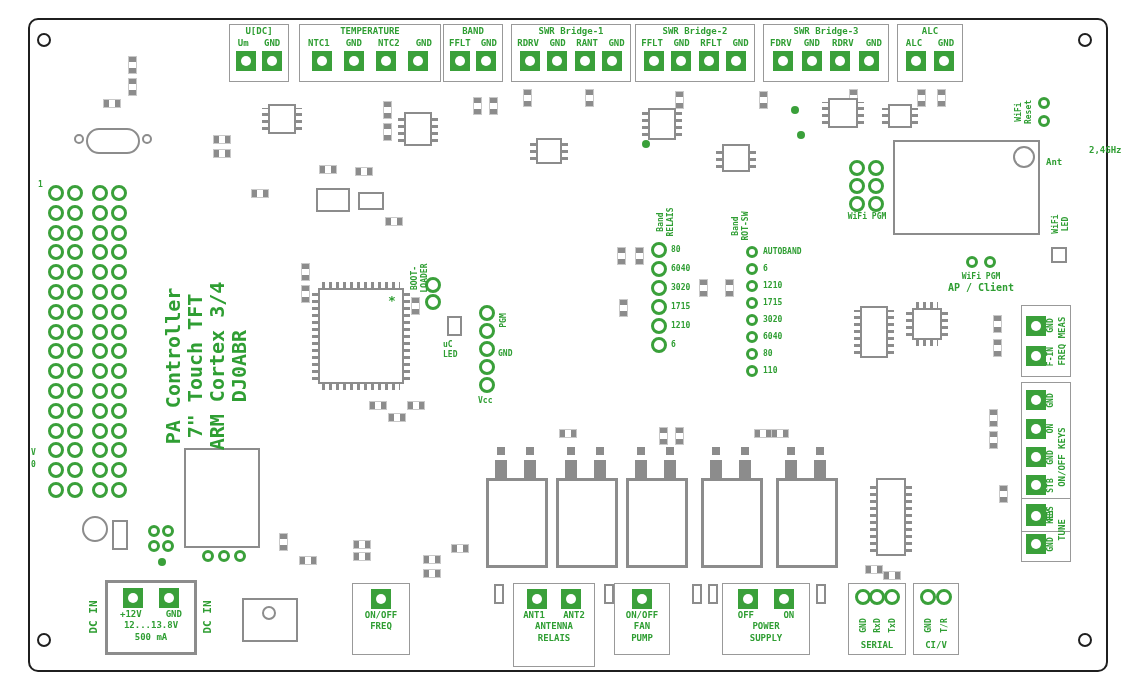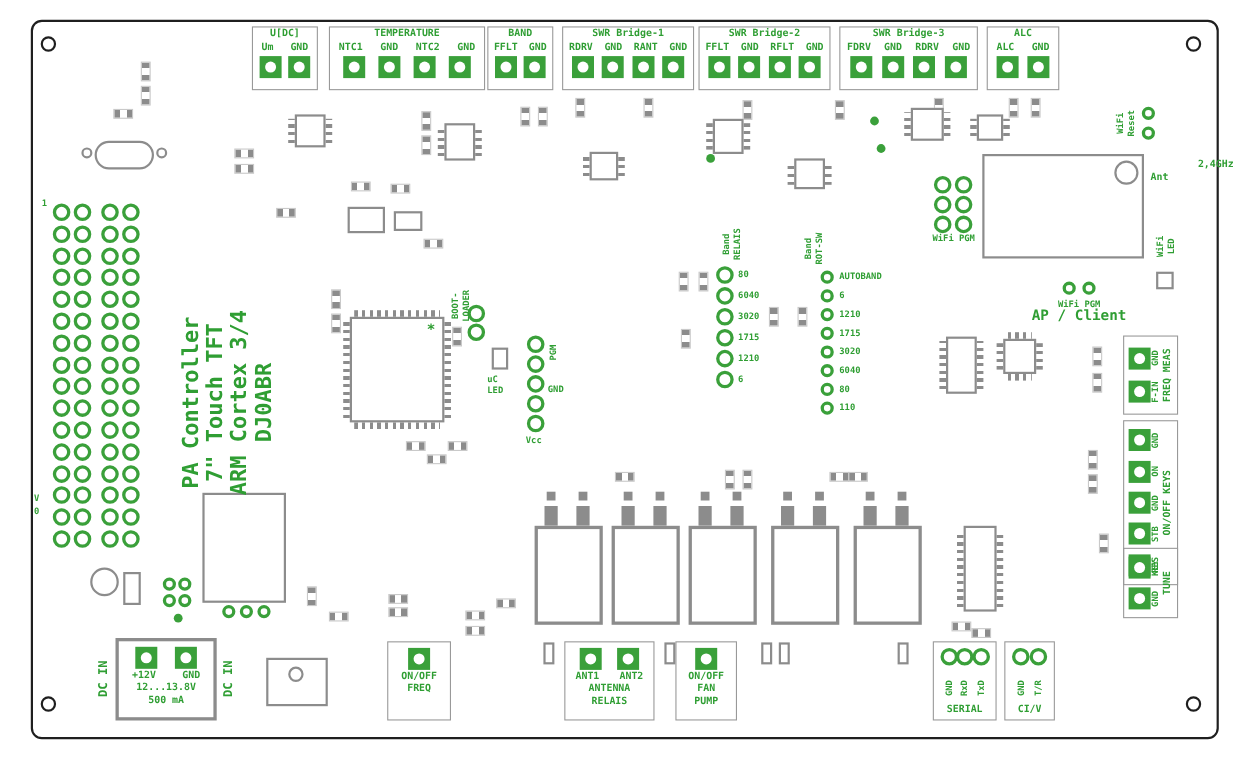--- a/index.html
+++ b/index.html
@@ -309,41 +309,53 @@
     </div>
     <div class="blk" style="left: 352px; top: 583px; width: 58px; height: 72px;">
       <div class="termrow" style="margin-top: 5px;">
         <div class="term"></div>
       </div>
       <div class="g pinrow">
         <span>ON/OFF</span>
       </div>
       <div class="g grp">FREQ</div>
     </div>
-    <div class="blk" style="left: 513px; top: 583px; width: 82px; height: 72px;">
+    <div class="blk" style="left: 513px; top: 583px; width: 82px; height: 84px;">
       <div class="termrow" style="margin-top: 5px;">
         <div class="term"></div>
         <div class="term"></div>
       </div>
       <div class="g pinrow">
         <span>ANT1</span>
         <span>ANT2</span>
       </div>
       <div class="g grp">ANTENNA</div>
       <div class="g grp">RELAIS</div>
     </div>
     <div class="blk" style="left: 614px; top: 583px; width: 56px; height: 72px;">
       <div class="termrow" style="margin-top: 5px;">
         <div class="term"></div>
       </div>
       <div class="g pinrow">
         <span>ON/OFF</span>
       </div>
       <div class="g grp">FAN</div>
       <div class="g grp">PUMP</div>
+    </div>
+    <div class="blk" style="left: 722px; top: 583px; width: 88px; height: 72px;">
+      <div class="termrow" style="margin-top: 5px;">
+        <div class="term"></div>
+        <div class="term"></div>
+      </div>
+      <div class="g pinrow">
+        <span>OFF</span>
+        <span>ON</span>
+      </div>
+      <div class="g grp">POWER</div>
+      <div class="g grp">SUPPLY</div>
     </div>
     <div class="blk" style="left: 848px; top: 583px; width: 58px; height: 72px;"></div>
     <div class="ring" style="left: 854.5px; top: 589px;"></div>
     <div class="g vt" style="left: 850.5px; top: 620.5px; width: 24px; height: 9px; font-size: 8px; line-height: 9px;">
       <div>GND</div>
     </div>
     <div class="ring" style="left: 869px; top: 589px;"></div>
     <div class="g vt" style="left: 865px; top: 620.5px; width: 24px; height: 9px; font-size: 8px; line-height: 9px;">
       <div>RxD</div>
     </div>
@@ -460,21 +472,21 @@
     <div class="ring" style="left: 849px; top: 160px;"></div>
     <div class="ring" style="left: 868px; top: 160px;"></div>
     <div class="ring" style="left: 849px; top: 178px;"></div>
     <div class="ring" style="left: 868px; top: 178px;"></div>
     <div class="ring" style="left: 849px; top: 196px;"></div>
     <div class="ring" style="left: 868px; top: 196px;"></div>
     <div class="g txt" style="left: 867px; top: 212px; font-size: 8px; line-height: 10px; transform: translateX(-50%);">WiFi PGM</div>
     <div class="ring sm" style="left: 966px; top: 256px;"></div>
     <div class="ring sm" style="left: 984px; top: 256px;"></div>
     <div class="g txt" style="left: 981px; top: 272px; font-size: 8px; line-height: 10px; transform: translateX(-50%);">WiFi PGM</div>
-    <div class="g txt" style="left: 981px; top: 283px; font-size: 13px; line-height: 10px; transform: translateX(-50%);">AP / Client</div>
+    <div class="g txt" style="left: 981px; top: 283px; font-size: 10px; line-height: 10px; transform: translateX(-50%);">AP / Client</div>
     <div class="g vt" style="left: 1045.5px; top: 214px; width: 29px; height: 20px; font-size: 8px; line-height: 10px;">
       <div>WiFi</div>
       <div>LED</div>
     </div>
     <div class="comp" style="left: 1051px; top: 247px; width: 16px; height: 16px;"></div>
     <div class="ring" style="left: 48px; top: 185px;"></div>
     <div class="ring" style="left: 67px; top: 185px;"></div>
     <div class="ring" style="left: 92px; top: 185px;"></div>
     <div class="ring" style="left: 111px; top: 185px;"></div>
     <div class="ring" style="left: 48px; top: 204.8px;"></div>

